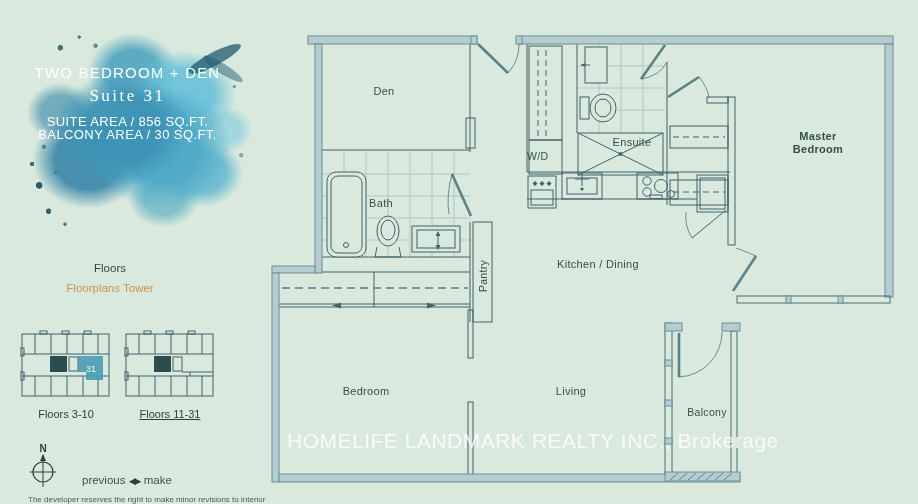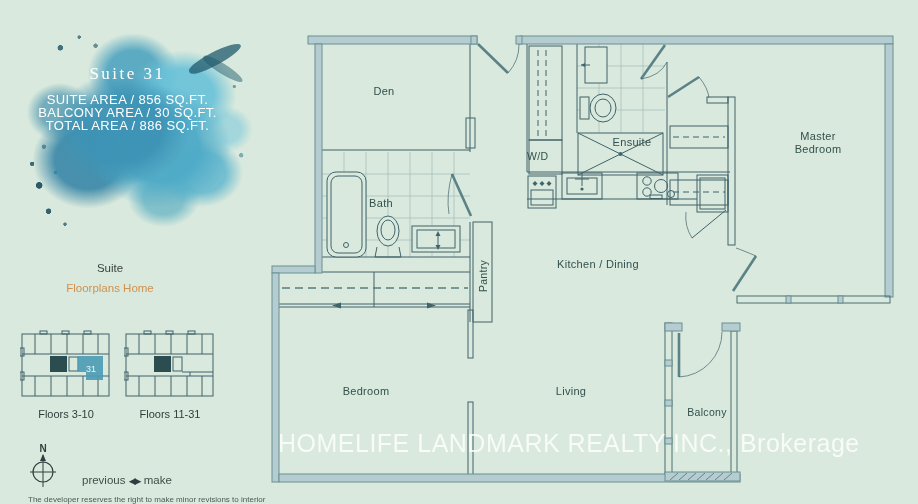--- a/index.html
+++ b/index.html
@@ -38,21 +38,21 @@
   .splat2 { left:182px; top:42px; width:46px; height:10px; transform:rotate(32deg); opacity:.65; }
   .suite-text { position:absolute; left:25px; top:64px; width:205px; text-align:center; color:#ffffff; z-index:3; }
   .suite-title { font-size:15px; letter-spacing:1.2px; margin-bottom:5px; }
   .suite-name  { font-family:"Liberation Serif", serif; font-size:17px; letter-spacing:2.5px; margin-bottom:9px; }
   .area-line   { font-size:13px; letter-spacing:.4px; line-height:13px; }
   .tower-label { position:absolute; left:40px; top:262px; width:140px; text-align:center; font-size:11.5px; color:#3a4440; }
   .fp-link { position:absolute; left:40px; top:282px; width:140px; text-align:center; font-size:11.5px; color:#d0914f; cursor:pointer; }
   .keyplate { position:absolute; top:328px; cursor:pointer; }
   .kp1 { left:20px; } .kp2 { left:124px; }
   .kp-label { position:absolute; top:408px; width:92px; text-align:center; font-size:11px; color:#2f3e3a; }
-  .kpl1 { left:20px; } .kpl2 { left:124px; }
+  .kpl1 { left:20px; } .kpl2 { left:124px;text-decoration:underline; }
   .compass { position:absolute; left:28px; top:441px; }
   .pager { position:absolute; left:82px; top:474px; font-size:11.5px; color:#3f4f4b; }
   .pager .arr { font-size:9px; color:#2f3e3e; letter-spacing:-1px; cursor:pointer; }
   .pager .pg { cursor:pointer; }
   .disclaimer { position:absolute; left:28px; top:495px; width:240px; font-size:8px; color:#4a5a55; line-height:10px; }
   
   .plan-svg { position:absolute; left:0; top:0; z-index:1; }
   .w   { fill:#b5cdd0; stroke:#6a9094; stroke-width:1; }
   .ln  { fill:none; stroke:#41636a; stroke-width:1; }
   .t   { fill:none; stroke:#9ab7b2; stroke-width:.6; }
@@ -63,44 +63,44 @@
   .dash{ fill:none; stroke:#5a7c7e; stroke-width:1.4; stroke-dasharray:8 5; }
   .dash2{ fill:none; stroke:#41636a; stroke-width:1; stroke-dasharray:6 4; }
   .solid { fill:#41636a; stroke:none; }
   .room-label { position:absolute; z-index:2; font-size:11px; color:#33504d; text-align:center; letter-spacing:.3px; }
   .rl-den { left:364px; top:85px; width:40px; }
   .rl-ensuite { left:602px; top:92px; width:60px;margin-top:44px; }
   .rl-wd { left:527px; top:150px; width:16px; font-size:10.5px; }
   .rl-bath { left:361px; top:197px; width:40px; }
   .rl-pantry { left:457px; top:270px; width:52px; transform:rotate(-90deg); font-size:10.5px; }
   .rl-kitchen { left:548px; top:258px; width:100px; }
-  .rl-master { left:778px; top:130px; width:80px; line-height:13px; }
+  .rl-master { left:778px; top:130px; width:80px; line-height:13px;font-weight:bold; }
   .rl-bedroom { left:326px; top:385px; width:80px; }
   .rl-living { left:541px; top:385px; width:60px; }
   .rl-balcony { left:677px; top:406px; width:60px; font-size:10.5px; }
   .watermark { position:absolute; left:278px; top:429px; z-index:4; white-space:nowrap;
-    font-size:25px; letter-spacing:.5px; color:rgba(255,255,255,.8); }
+    font-size:21px; letter-spacing:.5px; color:rgba(255,255,255,.8);padding-left:9px; }
 </style>
 </head>
 <body>
 
 <div class="blob">
   <div class="splat1"></div>
   <div class="splat2"></div>
 </div>
 
 <div class="suite-text">
+  <div class="suite-title">TWO BEDROOM + DEN</div>
   <div class="suite-name">Suite 31</div>
   <div class="area-line">SUITE AREA / 856 SQ.FT.</div>
   <div class="area-line">BALCONY AREA / 30 SQ.FT.</div>
-  <div class="area-line">TOTAL AREA / 886 SQ.FT.</div>
 </div>
 
-<div class="tower-label">Suite</div>
-<div class="fp-link">Floorplans Home</div>
+<div class="tower-label">Floors</div>
+<div class="fp-link">Floorplans Tower</div>
 
 <svg class="keyplate kp1" width="92" height="78" viewBox="0 0 92 78">
   <rect x="2" y="6" width="87" height="62" class="ln"></rect>
   <rect x="20" y="3" width="7" height="3" class="ln"></rect>
     <rect x="42" y="3" width="7" height="3" class="ln"></rect>
     <rect x="64" y="3" width="7" height="3" class="ln"></rect>
   <rect x="0" y="20" width="4" height="8" class="ln"></rect>
     <rect x="0" y="44" width="4" height="8" class="ln"></rect>
   <line x1="2" y1="26" x2="89" y2="26" class="ln"></line>
   <line x1="2" y1="48" x2="89" y2="48" class="ln"></line>

